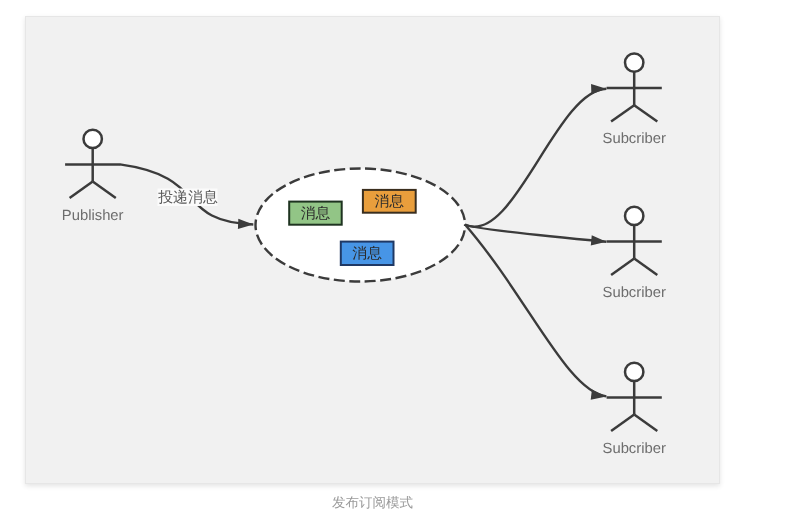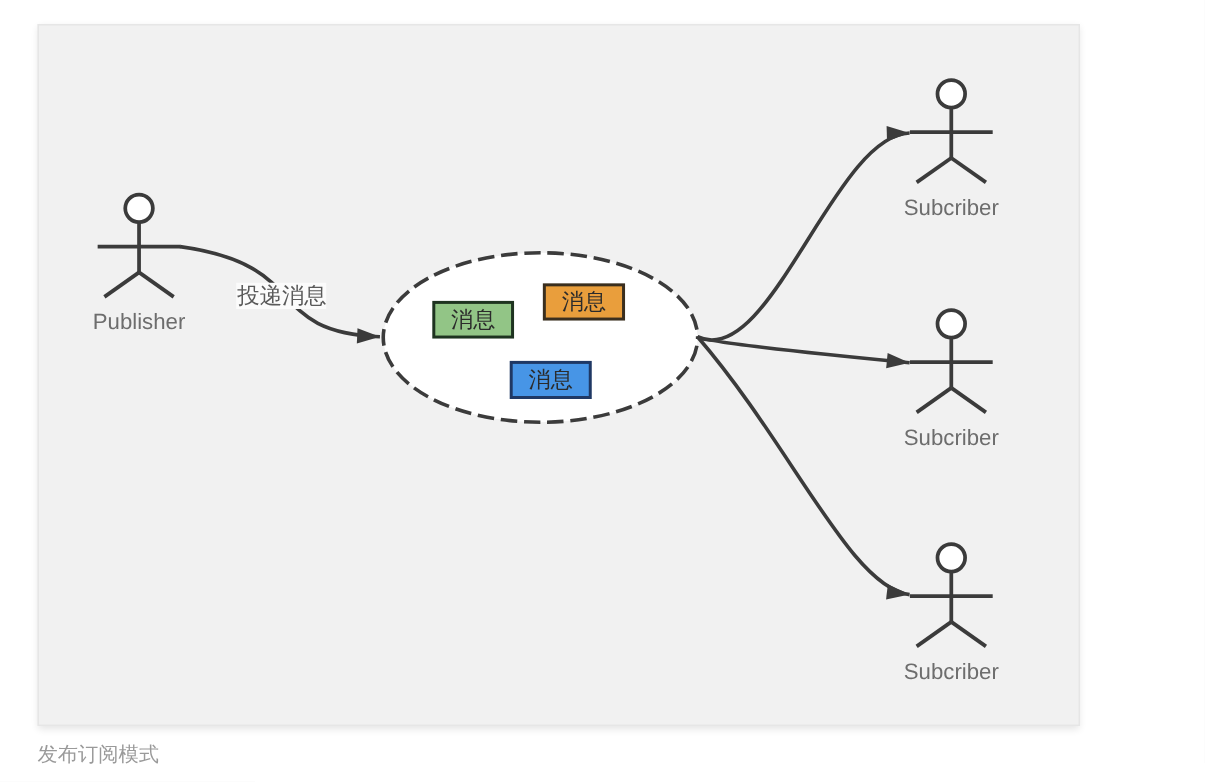--- a/index.html
+++ b/index.html
@@ -22,21 +22,21 @@
     background: #f1f1f1;
     box-sizing: border-box;
     border: 1px solid #e6e6e6;
     box-shadow: 0 2px 5px rgba(0,0,0,0.11);
   }
   #diagram-svg { position: absolute; left: 0; top: 0; display: block; }
   #caption {
     position: absolute;
     left: 25px; top: 494.5px;
     width: 695px;
-    text-align: left;
+    text-align: center;
     font-size: 13.5px;
     color: #9a9a9a;
     white-space: nowrap;
   }
   .actor-label {
     font-family: "Liberation Sans", "DejaVu Sans", sans-serif;
     font-size: 14.8px; fill: #6d6d6d;
   }
   .msg-label  { font-size: 14.8px; fill: #2b2b2b; }
   .edge-label { font-size: 14.9px; fill: #5a5a5a; }

